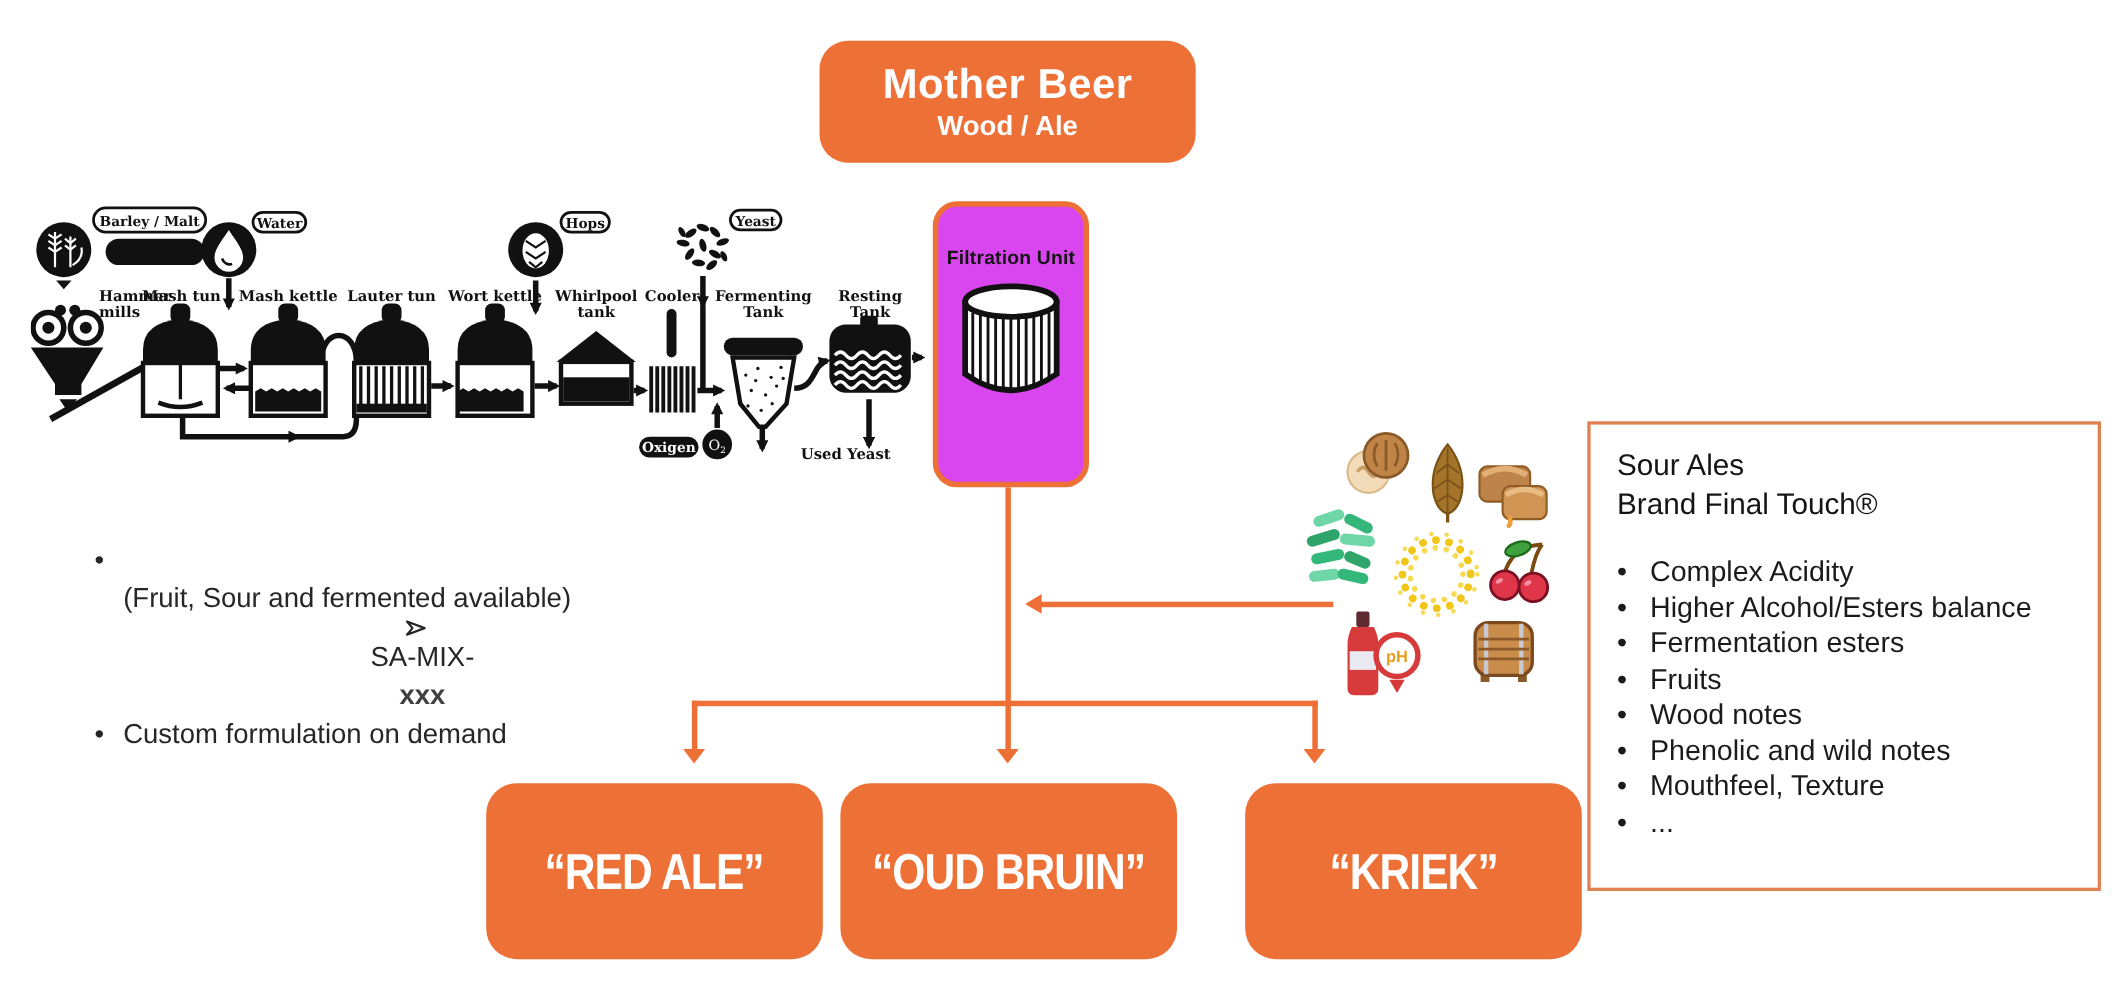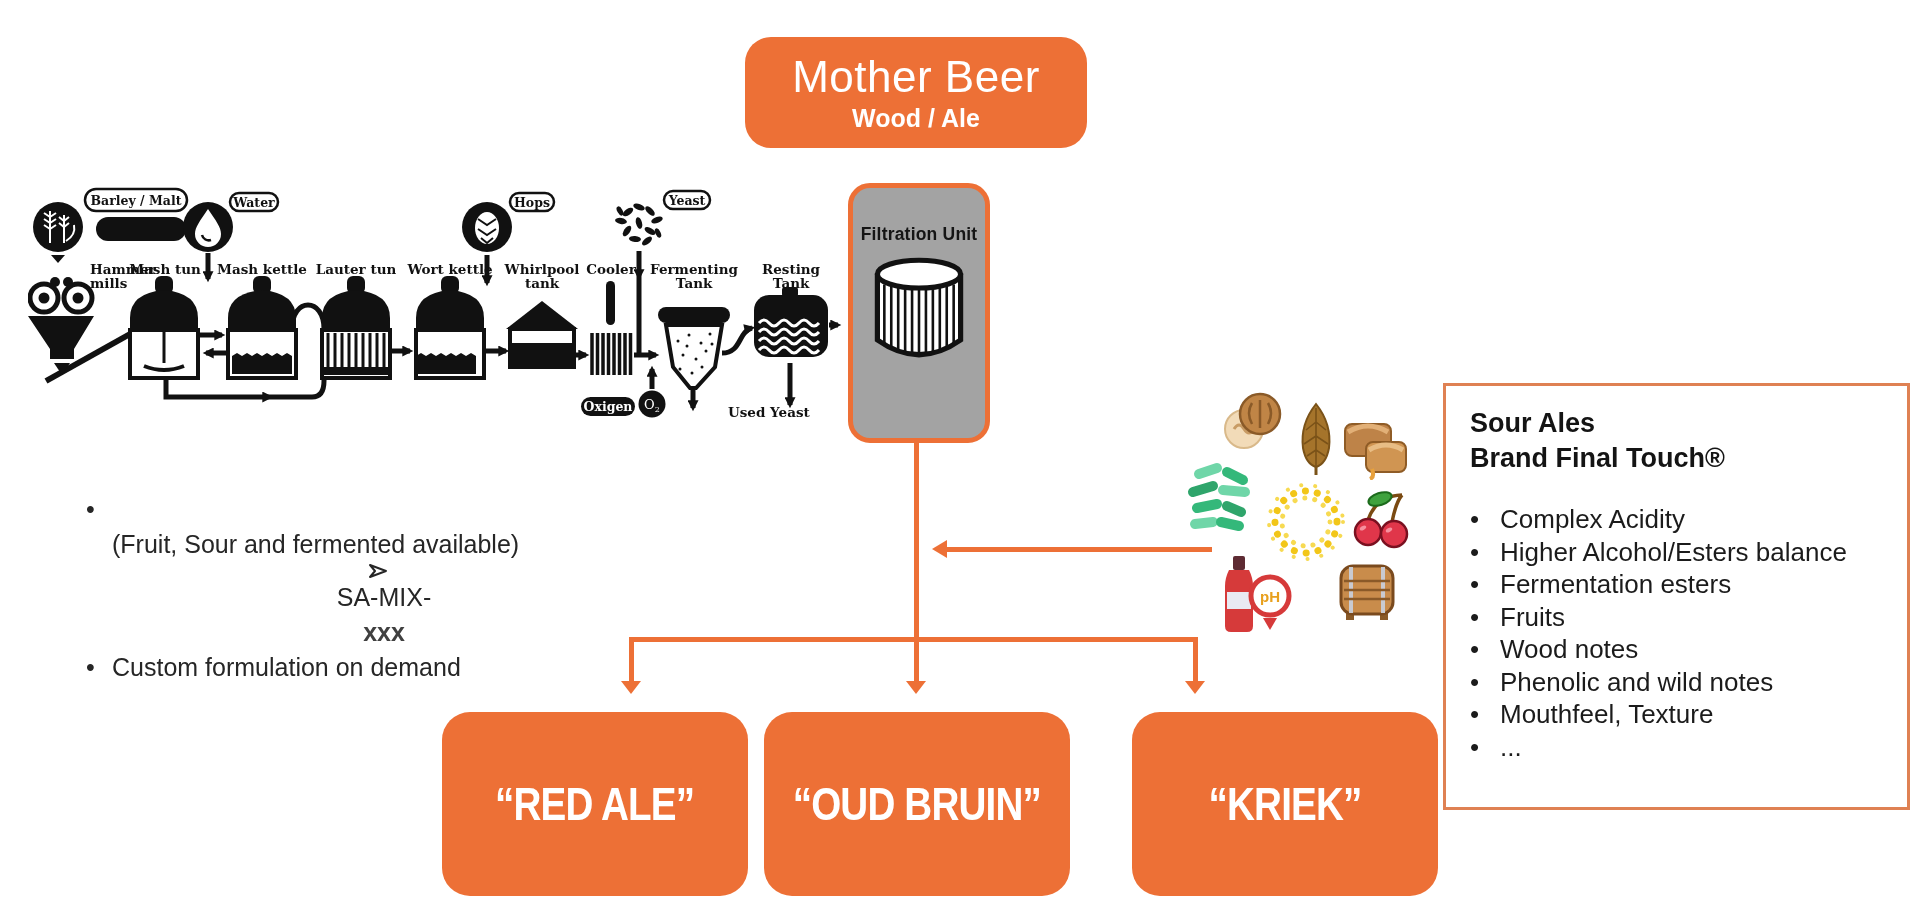--- a/index.html
+++ b/index.html
@@ -4,41 +4,41 @@
 <style>
   * { margin:0; padding:0; box-sizing:border-box; }
   html,body { width:1920px; height:906px; background:#ffffff; overflow:hidden;
               font-family:"Liberation Sans", sans-serif; }
   .abs { position:absolute; }
 
   
   .obox { background:#ED7036; border-radius:26px; color:#fff; display:flex;
           flex-direction:column; align-items:center; justify-content:center; }
   #mother-box { left:745px; top:37px; width:342px; height:111px; }
-  #mother-box .t1 { font-size:44px; font-weight:normal; letter-spacing:.5px; }
+  #mother-box .t1 { font-size:38px; font-weight:bold; letter-spacing:.5px; }
   #mother-box .t2 { font-size:25px; font-weight:bold; margin-top:2px; }
 
-  .outbox { top:712px; width:306px; height:184px; border-radius:28px; }
+  .outbox { top:712px; width:306px; height:160px; border-radius:28px; }
   .outbox span { font-size:46px; font-weight:bold; white-space:nowrap;
                  transform:scaleX(.84); letter-spacing:-1px; }
   #out-red   { left:442px; }
   #out-oud   { left:764px; }
   #out-kriek { left:1088px;margin-left:44px; }
 
   
   #filtration-box { left:848px; top:183px; width:142px; height:260px;
-                    border:5px solid #ED7036; border-radius:22px; background:#a3a3a3;
+                    border:5px solid #ED7036; border-radius:22px; background:#d946ef;
                     display:flex; flex-direction:column; align-items:center; }
   #filtration-box .flabel { margin-top:36px; font-size:17.5px; font-weight:bold;
                             color:#151515; letter-spacing:.2px; }
 
   
   #sour-box { left:1443px; top:383px; width:467px; height:427px; background:#fff;
               border:3px solid #DF8153; padding:20px 24px; color:#141414; }
-  #sour-box .stitle { font-size:27px; font-weight:bold; line-height:35px; }
+  #sour-box .stitle { font-size:27px; font-weight:normal; line-height:35px; }
   #sour-box ul { list-style:none; margin-top:27px; }
   #sour-box li { font-size:26px; line-height:32.5px; color:#1b1b1b; display:flex; }
   #sour-box li .b { width:30px; flex:0 0 30px; }
 
   
   #notes { left:86px; top:492px; width:540px; font-size:25px; color:#262626; }
   #notes .row { display:flex; align-items:baseline; line-height:35px; }
   #notes .bullet { width:26px; flex:0 0 26px; }
   #notes .ind1 { padding-left:26px; }
   #notes .ind2 { padding-left:56px; display:flex; align-items:center;flex-direction:column; }

